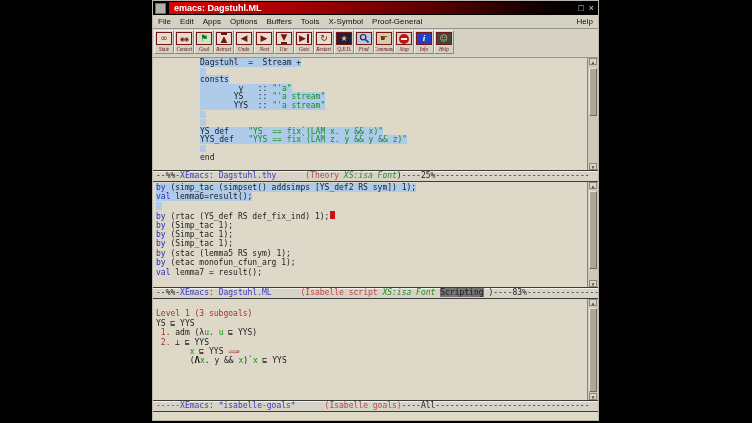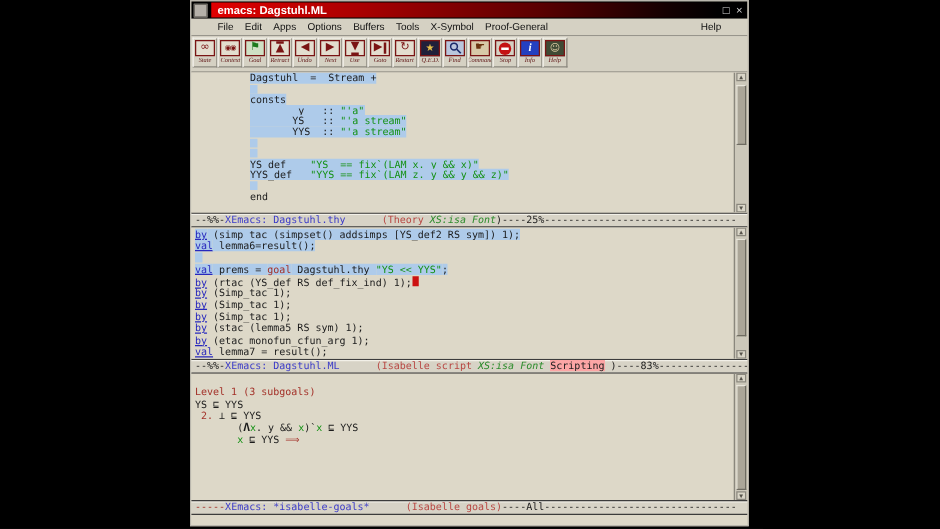--- a/index.html
+++ b/index.html
@@ -9,21 +9,21 @@
           border:1px solid #bab7ad;box-sizing:border-box;display:flex;flex-direction:column;overflow:hidden;}
   
   .titlebar{height:14px;background:#000;display:flex;align-items:center;flex:none;}
   .winmenu{width:9px;height:9px;background:#b5b1a9;border:1px solid #6e6b64;margin:0 3px 0 2px;flex:none;}
   .titlegrad{flex:1;height:12px;background:linear-gradient(90deg,#e00000 0%,#a80000 30%,#5a0000 65%,#140000 90%,#000 100%);
              color:#fff;font-size:9px;font-weight:bold;line-height:12px;padding-left:5px;white-space:nowrap;overflow:hidden;}
   .winctl{color:#d8d8d8;font-size:9px;padding:0 4px;display:flex;gap:5px;flex:none;}
   .winctl span{cursor:default;}
   
   .menubar{height:13px;background:#d5d1c3;border-bottom:1px solid #98958c;display:flex;align-items:center;
-           font-size:8px;color:#111;padding:0 21px;gap:9px;flex:none;white-space:nowrap;}
+           font-size:8px;color:#111;padding:0 5px;gap:9px;flex:none;white-space:nowrap;}
   .menubar .spacer{flex:1;}
   
   .toolbar{height:27px;background:#d5d1c3;border-bottom:1px solid #98958c;display:flex;align-items:flex-start;
            padding:1px 0 0 1px;flex:none;}
   .tbtn{width:20px;height:24px;background:#d5d1c3;border:1px solid;border-color:#f4f2ec #8b887f #8b887f #f4f2ec;
         box-sizing:border-box;display:flex;flex-direction:column;align-items:center;overflow:hidden;}
   .pic{width:16px;height:13px;border:1px solid #7a1414;margin-top:1px;box-sizing:border-box;
        display:flex;align-items:center;justify-content:center;color:#7a1414;font-size:9px;line-height:1;
        background:#e3decf;font-family:"DejaVu Sans",sans-serif;}
   .lbl{font-family:"Liberation Serif",serif;font-style:italic;font-size:6px;line-height:8px;color:#5c1010;
@@ -44,25 +44,25 @@
   
   .buffer{position:relative;background:#ddd8c8;font-family:"DejaVu Sans Mono","DejaVu Sans",monospace;
           font-size:8px;color:#1b1b1b;padding:1px 14px 0 3px;overflow:hidden;flex:none;box-sizing:border-box;}
   #buf1{height:112px;} #buf2{height:105px;} #buf3{height:101px;}
   .line{white-space:pre;}
   #buf1 .line{height:8.6px;line-height:8.6px;padding-left:44px;}
   #buf2 .line,#buf3 .line{height:9.4px;line-height:9.4px;}
   .line.hl .seg{background:#aecbea;}
   .strip{display:inline-block;width:6px;height:85%;background:#aecbea;}
   .cursor{display:inline-block;width:5px;height:8px;background:#cc1111;vertical-align:baseline;margin-left:1px;}
-  .c-fg{color:#1b1b1b;} .c-kw{color:#2828bd;text-decoration:underline;} .c-red{color:#a33028;}
+  .c-fg{color:#1b1b1b;} .c-kw{color:#2828bd;} .c-red{color:#a33028;}
   .c-grn{color:#149114;} .c-var{color:#149114;}
   .c-lam{color:#1b1b1b;font-weight:bold;font-size:9px;}
   .c-mlname{color:#3a3ac8;text-align:right;} .c-mlred{color:#b84743;} .c-mlgrn{color:#2c8c2c;font-style:italic;}
-  .c-mldash{color:#a33028;} .c-mlhl{color:#1b1b1b;background:#fca5a5;}
+  .c-mldash{color:#a33028;} .c-mlhl{color:#1b1b1b;background:#737373;}
   
   .modeline{height:12px;flex:none;background:#d7d3c6;border-top:1px solid #3c3c3c;border-bottom:1px solid #3c3c3c;
             box-shadow:inset 0 1px 0 #f2f0e8;font-family:"DejaVu Sans Mono","DejaVu Sans",monospace;font-size:8px;
             line-height:10px;white-space:pre;overflow:hidden;padding-left:3px;box-sizing:border-box;}
   .minibuffer{flex:1;background:#ddd8c8;}
   
   .sb{position:absolute;top:0;bottom:0;right:0;width:11px;background:#ccc8ba;border-left:1px solid #8a877d;box-sizing:border-box;}
   .sb .ar{position:absolute;left:1px;width:8px;height:7px;font-size:5px;line-height:7px;text-align:center;color:#55524a;
           background:#d9d5c7;border:1px solid #8a877d;box-sizing:border-box;}
   .sb .up{top:0;} .sb .dn{bottom:0;}
@@ -213,43 +213,43 @@
           <div class="ar dn">▼</div>
         </div>
       </div>
     <div class="sbwrap"></div>
     <div class="modeline"><span class="c-fg">--%%-</span><span class="c-mlname">XEmacs: Dagstuhl.thy</span><span class="c-fg">      </span><span class="c-mlred">(Theory </span><span class="c-mlgrn">XS:isa Font</span><span class="c-fg">)</span><span class="c-fg">----25%--------------------------------</span></div>
 
     <div class="buffer" id="buf2">
         <div class="line hl"><span class="seg c-kw">by</span><span class="seg c-fg"> (simp_tac (simpset() addsimps [YS_def2 RS sym]) 1);</span></div>
         <div class="line hl"><span class="seg c-kw">val</span><span class="seg c-fg"> lemma6=result();</span></div>
         <div class="line"><span class="strip"></span></div>
-        <div class="line hl"><span class="seg c-kw">val</span><span class="seg c-fg"> prems = </span><span class="seg c-red">goal</span><span class="seg c-fg"> Dagstuhl.thy </span><span class="seg c-grn">"YS &lt;&lt; YYS"</span><span class="seg c-fg">;</span></div>
         <div class="line"><span class="seg c-kw">by</span><span class="seg c-fg"> (rtac (YS_def RS def_fix_ind) 1);</span><span class="cursor"></span></div>
         <div class="line"><span class="seg c-kw">by</span><span class="seg c-fg"> (Simp_tac 1);</span></div>
         <div class="line"><span class="seg c-kw">by</span><span class="seg c-fg"> (Simp_tac 1);</span></div>
         <div class="line"><span class="seg c-kw">by</span><span class="seg c-fg"> (Simp_tac 1);</span></div>
         <div class="line"><span class="seg c-kw">by</span><span class="seg c-fg"> (stac (lemma5 RS sym) 1);</span></div>
         <div class="line"><span class="seg c-kw">by</span><span class="seg c-fg"> (etac monofun_cfun_arg 1);</span></div>
         <div class="line"><span class="seg c-kw">val</span><span class="seg c-fg"> lemma7 = result();</span></div>
         <div class="sb">
           <div class="ar up">▲</div>
           <div class="thumb" style="top:9px;height:78px"></div>
           <div class="ar dn">▼</div>
         </div>
       </div>
     <div class="modeline"><span class="c-fg">--%%-</span><span class="c-mlname">XEmacs: Dagstuhl.ML</span><span class="c-fg">      </span><span class="c-mlred">(Isabelle script </span><span class="c-mlgrn">XS:isa Font</span><span class="c-fg"> </span><span class="c-mlhl">Scripting</span><span class="c-fg"> )----83%----------------------</span></div>
 
     <div class="buffer" id="buf3">
         <div class="line"></div>
         <div class="line"><span class="seg c-red">Level 1 (3 subgoals)</span></div>
         <div class="line"><span class="seg c-fg">YS ⊑ YYS</span></div>
+        <div class="line"><span class="seg c-red"> 1. </span><span class="seg c-fg">adm (λ</span><span class="seg c-var">u</span><span class="seg c-fg">. </span><span class="seg c-var">u</span><span class="seg c-fg"> ⊑ YYS)</span></div>
         <div class="line"><span class="seg c-red"> 2. </span><span class="seg c-fg">⊥ ⊑ YYS</span></div>
+        <div class="line"><span class="seg c-fg">       </span><span class="seg c-var">x</span><span class="seg c-fg"> ⊑ YYS </span><span class="seg c-red">⟹</span></div>
         <div class="line"><span class="seg c-fg">       (</span><span class="seg c-lam">Λ</span><span class="seg c-var">x</span><span class="seg c-fg">. y &amp;&amp; </span><span class="seg c-var">x</span><span class="seg c-fg">)`</span><span class="seg c-var">x</span><span class="seg c-fg"> ⊑ YYS</span></div>
-        <div class="line"><span class="seg c-fg">       </span><span class="seg c-var">x</span><span class="seg c-fg"> ⊑ YYS </span><span class="seg c-red">⟹</span></div>
         <div class="sb">
           <div class="ar up">▲</div>
           <div class="thumb" style="top:9px;height:84px"></div>
           <div class="ar dn">▼</div>
         </div>
       </div>
     <div class="modeline"><span class="c-mldash">-----</span><span class="c-mlname">XEmacs: *isabelle-goals*</span><span class="c-fg">      </span><span class="c-mlred">(Isabelle goals)</span><span class="c-fg">----All--------------------------------</span></div>
 
     <div class="minibuffer"></div>
   </div>

